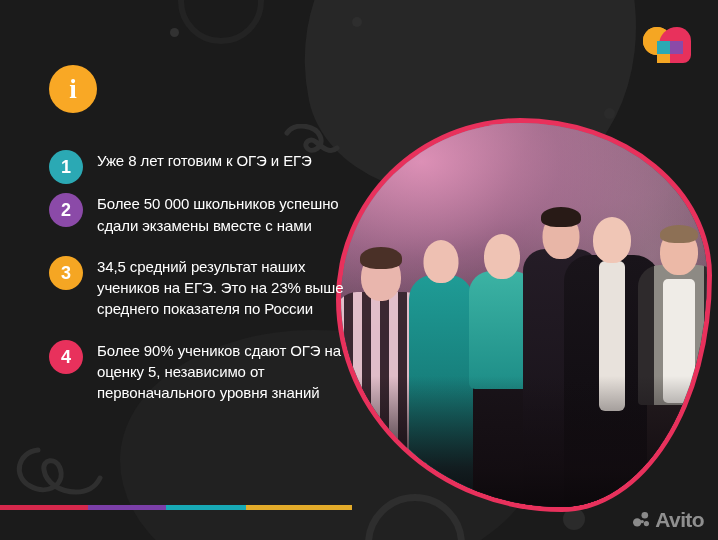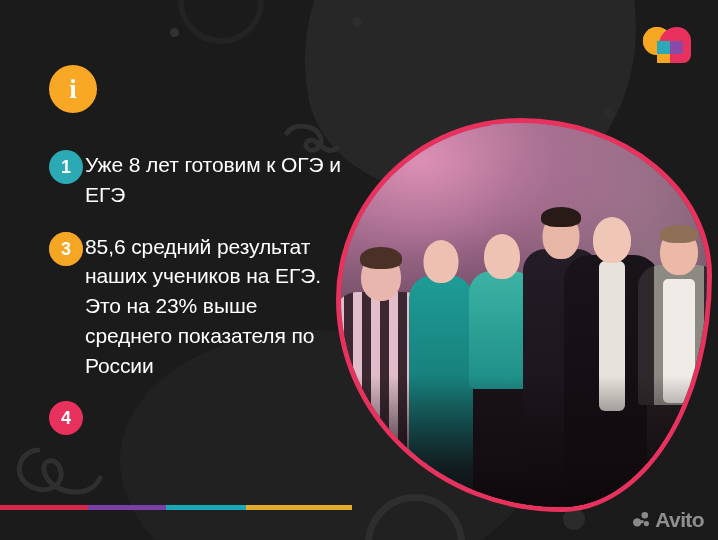--- a/index.html
+++ b/index.html
@@ -214,23 +214,23 @@
     border-radius: 50%;
     display: flex;
     align-items: center;
     justify-content: center;
     color: #ffffff;
     font-size: 18px;
     font-weight: bold;
     line-height: 1;
   }
   .fact-text {
-    margin-left: 36px;
+    margin-left: 48px;
     color: #ffffff;
-    font-size: 21px;
+    font-size: 15px;
     line-height: 1.42;
     font-weight: normal;
     letter-spacing: -0.1px;
   }
 
   
   .color-bar {
     position: absolute;
     left: 0;
     top: 505px;
@@ -356,33 +356,35 @@
       <div class="fact-badge" style="background:#2ba9b4;">
         <span>1</span>
       </div>
       <div class="fact-text">Уже 8 лет готовим к ОГЭ и ЕГЭ</div>
     </div>
 
     <div class="fact-row" style="margin-bottom:20px;">
       <div class="fact-badge" style="background:#8b4aa8;">
         <span>2</span>
       </div>
+      <div class="fact-text">Более 50 000 школьников успешно сдали экзамены вместе с нами</div>
     </div>
 
     <div class="fact-row" style="margin-bottom:20px;">
       <div class="fact-badge" style="background:#f5a623;">
         <span>3</span>
       </div>
-      <div class="fact-text">85,6 средний результат наших учеников на ЕГЭ. Это на 23% выше среднего показателя по России</div>
+      <div class="fact-text">34,5 средний результат наших учеников на ЕГЭ. Это на 23% выше среднего показателя по России</div>
     </div>
 
     <div class="fact-row" style="margin-bottom:0;">
       <div class="fact-badge" style="background:#e8315c;">
         <span>4</span>
       </div>
+      <div class="fact-text">Более 90% учеников сдают ОГЭ на оценку 5, независимо от первоначального уровня знаний</div>
     </div>
   </div>
 
   <div class="color-bar">
     <span style="background:#d6284c; width:88px;"></span>
     <span style="background:#7b3fa8; width:78px;"></span>
     <span style="background:#17a9b5; width:80px;"></span>
     <span style="background:#e3ab2a; width:106px;"></span>
   </div>
 

